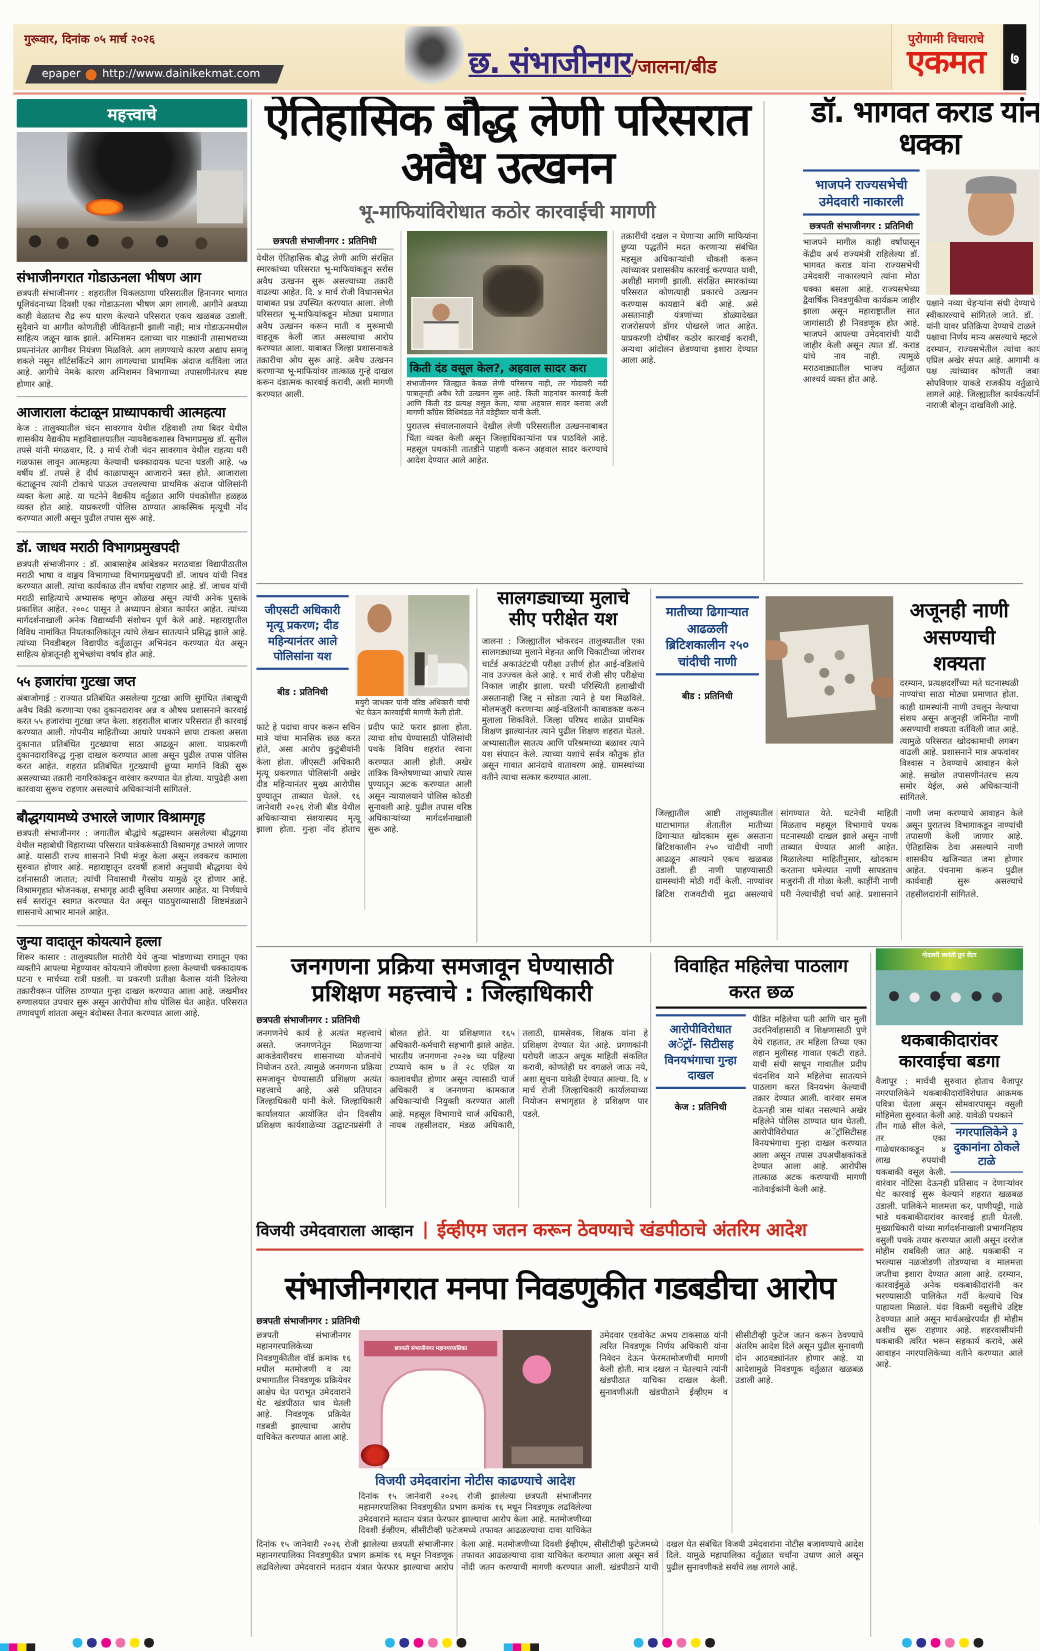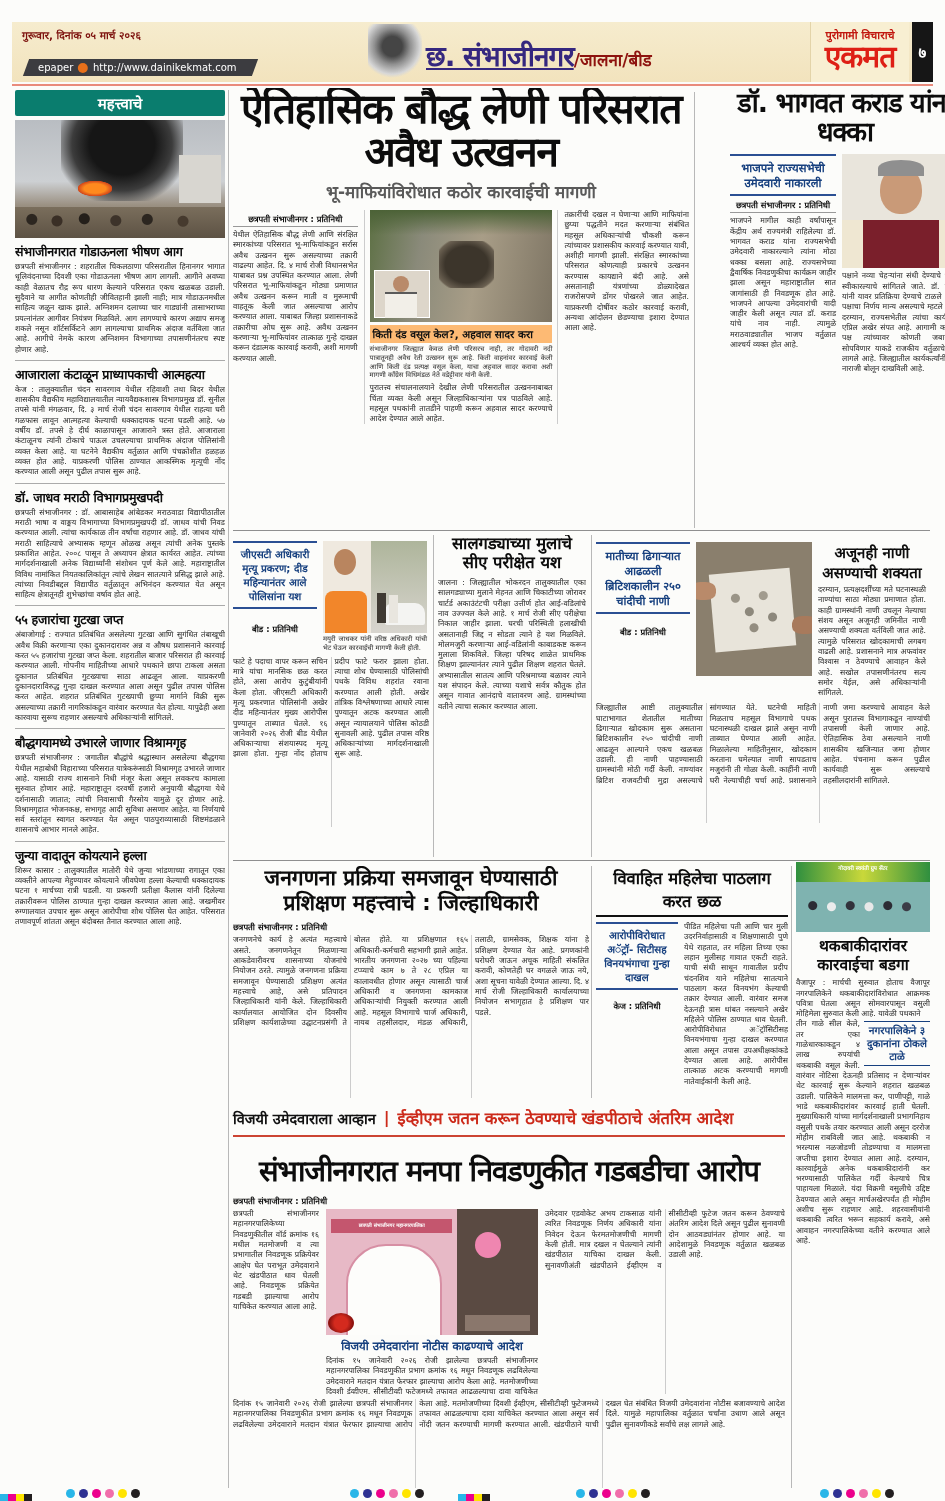--- a/index.html
+++ b/index.html
@@ -42,39 +42,39 @@
   .hdr-rule{position:absolute;left:12px;right:12px;top:84px;height:2px;background:#e98b7c;}
   
   .rail{position:absolute;left:15px;top:90px;width:210px;height:1398px;overflow:hidden;}
   .rail-label{background:#0a7d6e;color:#fff;font-size:15px;font-weight:bold;text-align:center;
               padding:3px 0;border-radius:2px;}
   .rail h3{font-size:12.6px;font-weight:bold;margin:5px 0 2px;color:#0c0c0c;letter-spacing:-.3px;}
   .rail .story{border-bottom:1px solid #aaa;padding-bottom:5px;margin-bottom:4px;}
   
   .main-hl{font-size:41px;line-height:1.06;letter-spacing:-1.5px;}
   .main-sub{font-size:17px;font-weight:bold;color:#5a5a5a;text-align:center;margin-top:5px;}
-  .hilite{background:#fdba74;font-size:10.4px;font-weight:bold;padding:2px 3px;margin:3px 0 2px;}
+  .hilite{background:#14b8a6;font-size:10.4px;font-weight:bold;padding:2px 3px;margin:3px 0 2px;}
   .col{overflow:hidden;}
   
   .hl-karad{font-size:27px;line-height:1.08;letter-spacing:-1px;}
   .hl-pradeep{font-size:18.5px;letter-spacing:-.7px;border-bottom:2.5px solid #111;padding-bottom:4px;}
   .hl-ca{font-size:16.5px;line-height:1.15;}
   .hl-coins{font-size:24px;letter-spacing:-.8px;}
   .hl-census{font-size:21px;line-height:1.2;}
   .hl-har{font-size:16.5px;border-bottom:2px solid #111;padding-bottom:3px;}
   .hl-vj{font-size:15.5px;line-height:1.2;}
   .hl-mnp{font-size:29px;letter-spacing:-1px;}
   .evm{display:flex;align-items:center;gap:8px;border-bottom:2px solid #cc4433;padding-bottom:6px;}
   .evm .lbl{font-size:14.5px;font-weight:bold;color:#111;white-space:nowrap;}
   .evm .bar{color:#cc2a1a;font-weight:bold;font-size:16px;}
   .evm .ord{font-size:16.5px;font-weight:bold;color:#cc2a1a;white-space:nowrap;}
   .inset-head{float:right;width:66px;font-size:10.3px;font-weight:bold;color:#17407f;line-height:1.25;
               border-top:1.5px solid #17407f;border-bottom:1.5px solid #17407f;padding:2px 0;margin:2px 0 2px 4px;text-align:center;}
   .cap-head{font-size:11.5px;font-weight:bold;color:#17407f;text-align:center;margin-top:3px;}
-  .sidehead{font-size:15px;font-weight:bold;color:#0c0c0c;text-align:center;margin-bottom:3px;}
+  .sidehead{font-size:18px;font-weight:bold;color:#0c0c0c;text-align:center;margin-bottom:3px;}
   .signtxt{position:absolute;top:2px;left:0;right:0;text-align:center;color:#fff;font-size:5.5px;font-weight:bold;}
   .footer-strip{position:absolute;height:7px;display:flex;}
   .footer-strip div{width:8px;height:7px;}
 </style>
 </head>
 <body>
 
 <div class="page">
 
   <div class="hdr">

